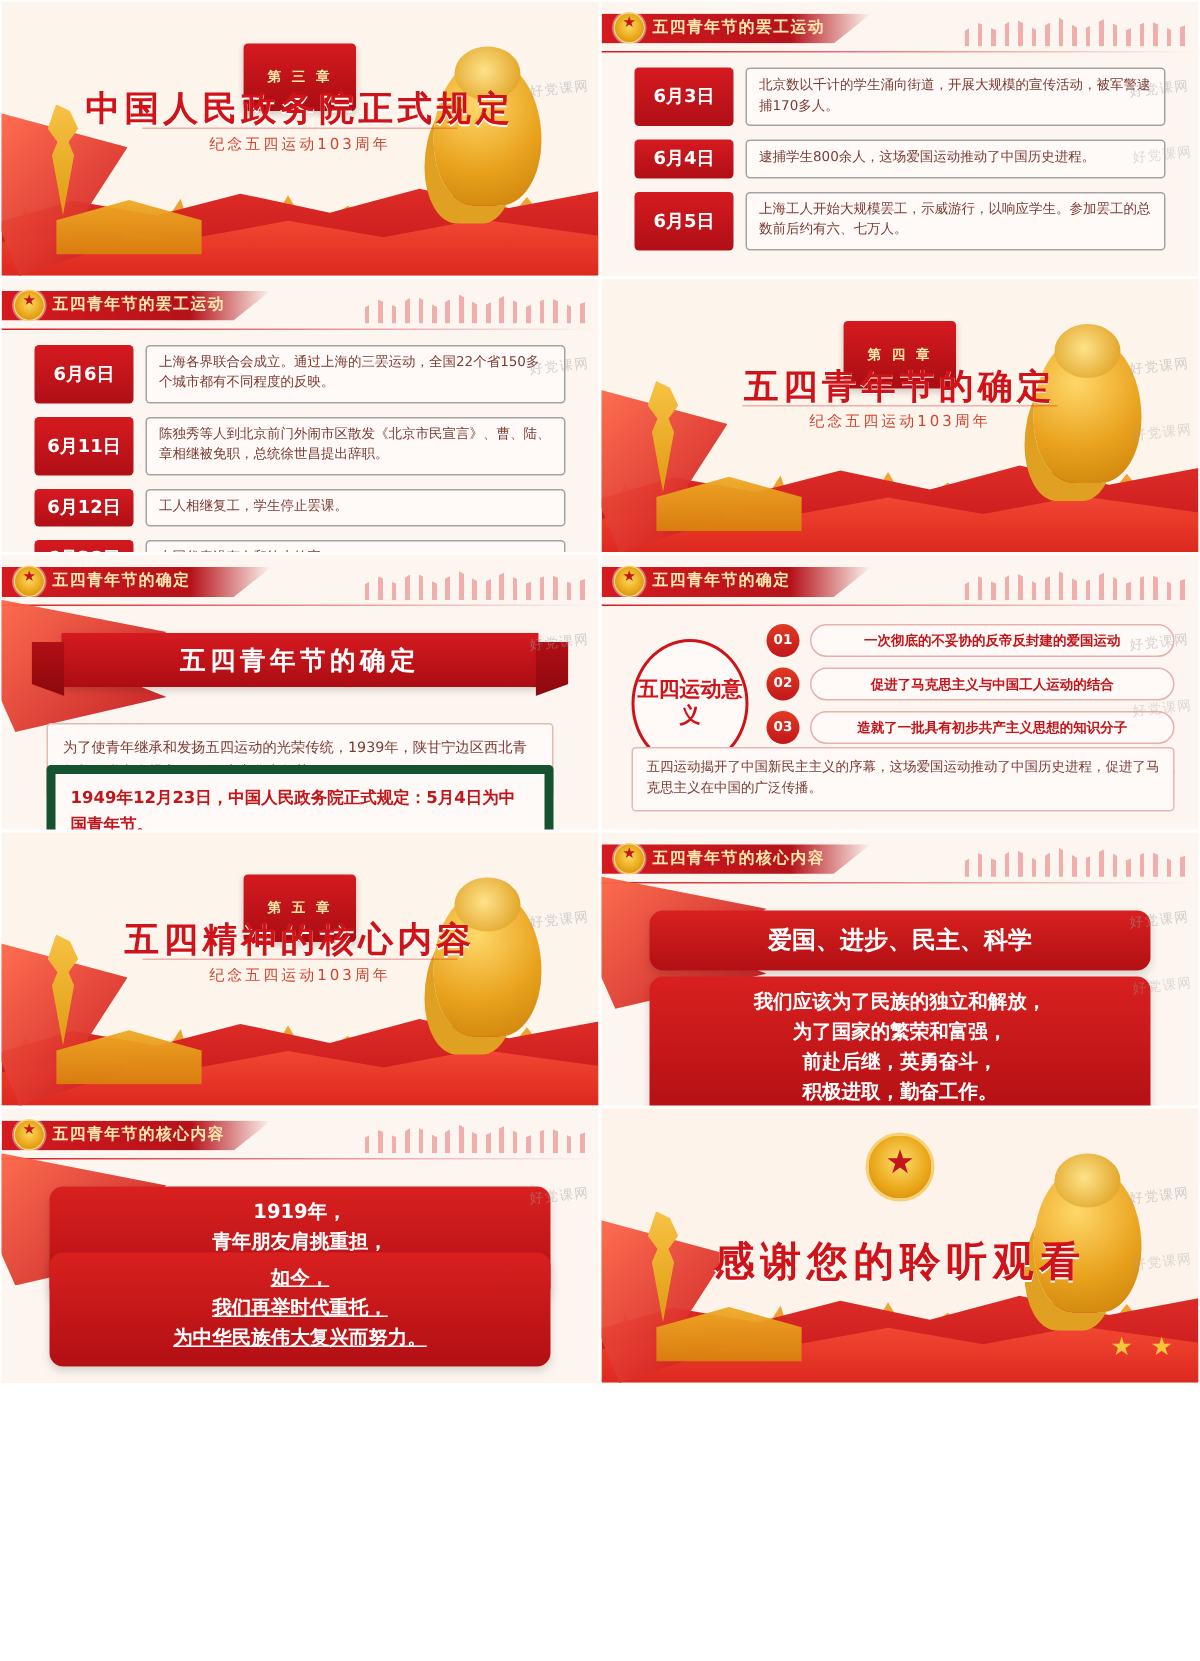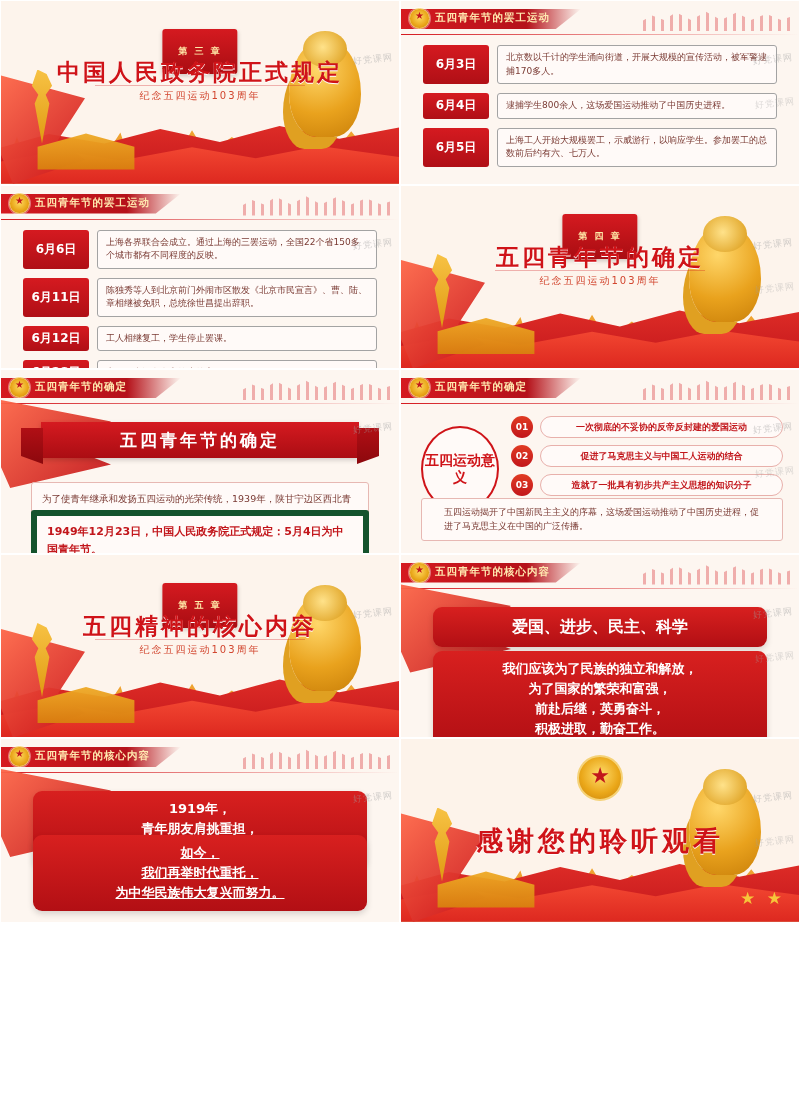--- a/index.html
+++ b/index.html
@@ -192,21 +192,21 @@
   .mtxt {
     flex:1; margin-left:7px; height:22px;
     border:1px solid #e8b0ab; border-radius:11px;
     background:#fffaf8; color:#c2161b; font-size:9px; font-weight:bold;
     display:flex; align-items:center; justify-content:center;
     padding:0 6px; text-align:left;
   }
   .footnote {
     position:absolute; left:20px; right:16px; bottom:12px;
     border:1px solid #e7b8b3; border-radius:3px; background:#fffaf8;
-    padding:6px 22px; font-size:9px; line-height:1.6; color:#7a3a33;
+    padding:6px 9px; font-size:9px; line-height:1.6; color:#7a3a33;
   }
   
   .rbox {
     position:absolute; left:32px; right:32px;
     background:linear-gradient(180deg,#d8201f,#b20f14);
     border-radius:9px;
     color:#fff; text-align:center; font-weight:bold;
     display:flex; align-items:center; justify-content:center;
     box-shadow:0 3px 6px rgba(0,0,0,.15);
     padding:8px 12px; line-height:1.55;

